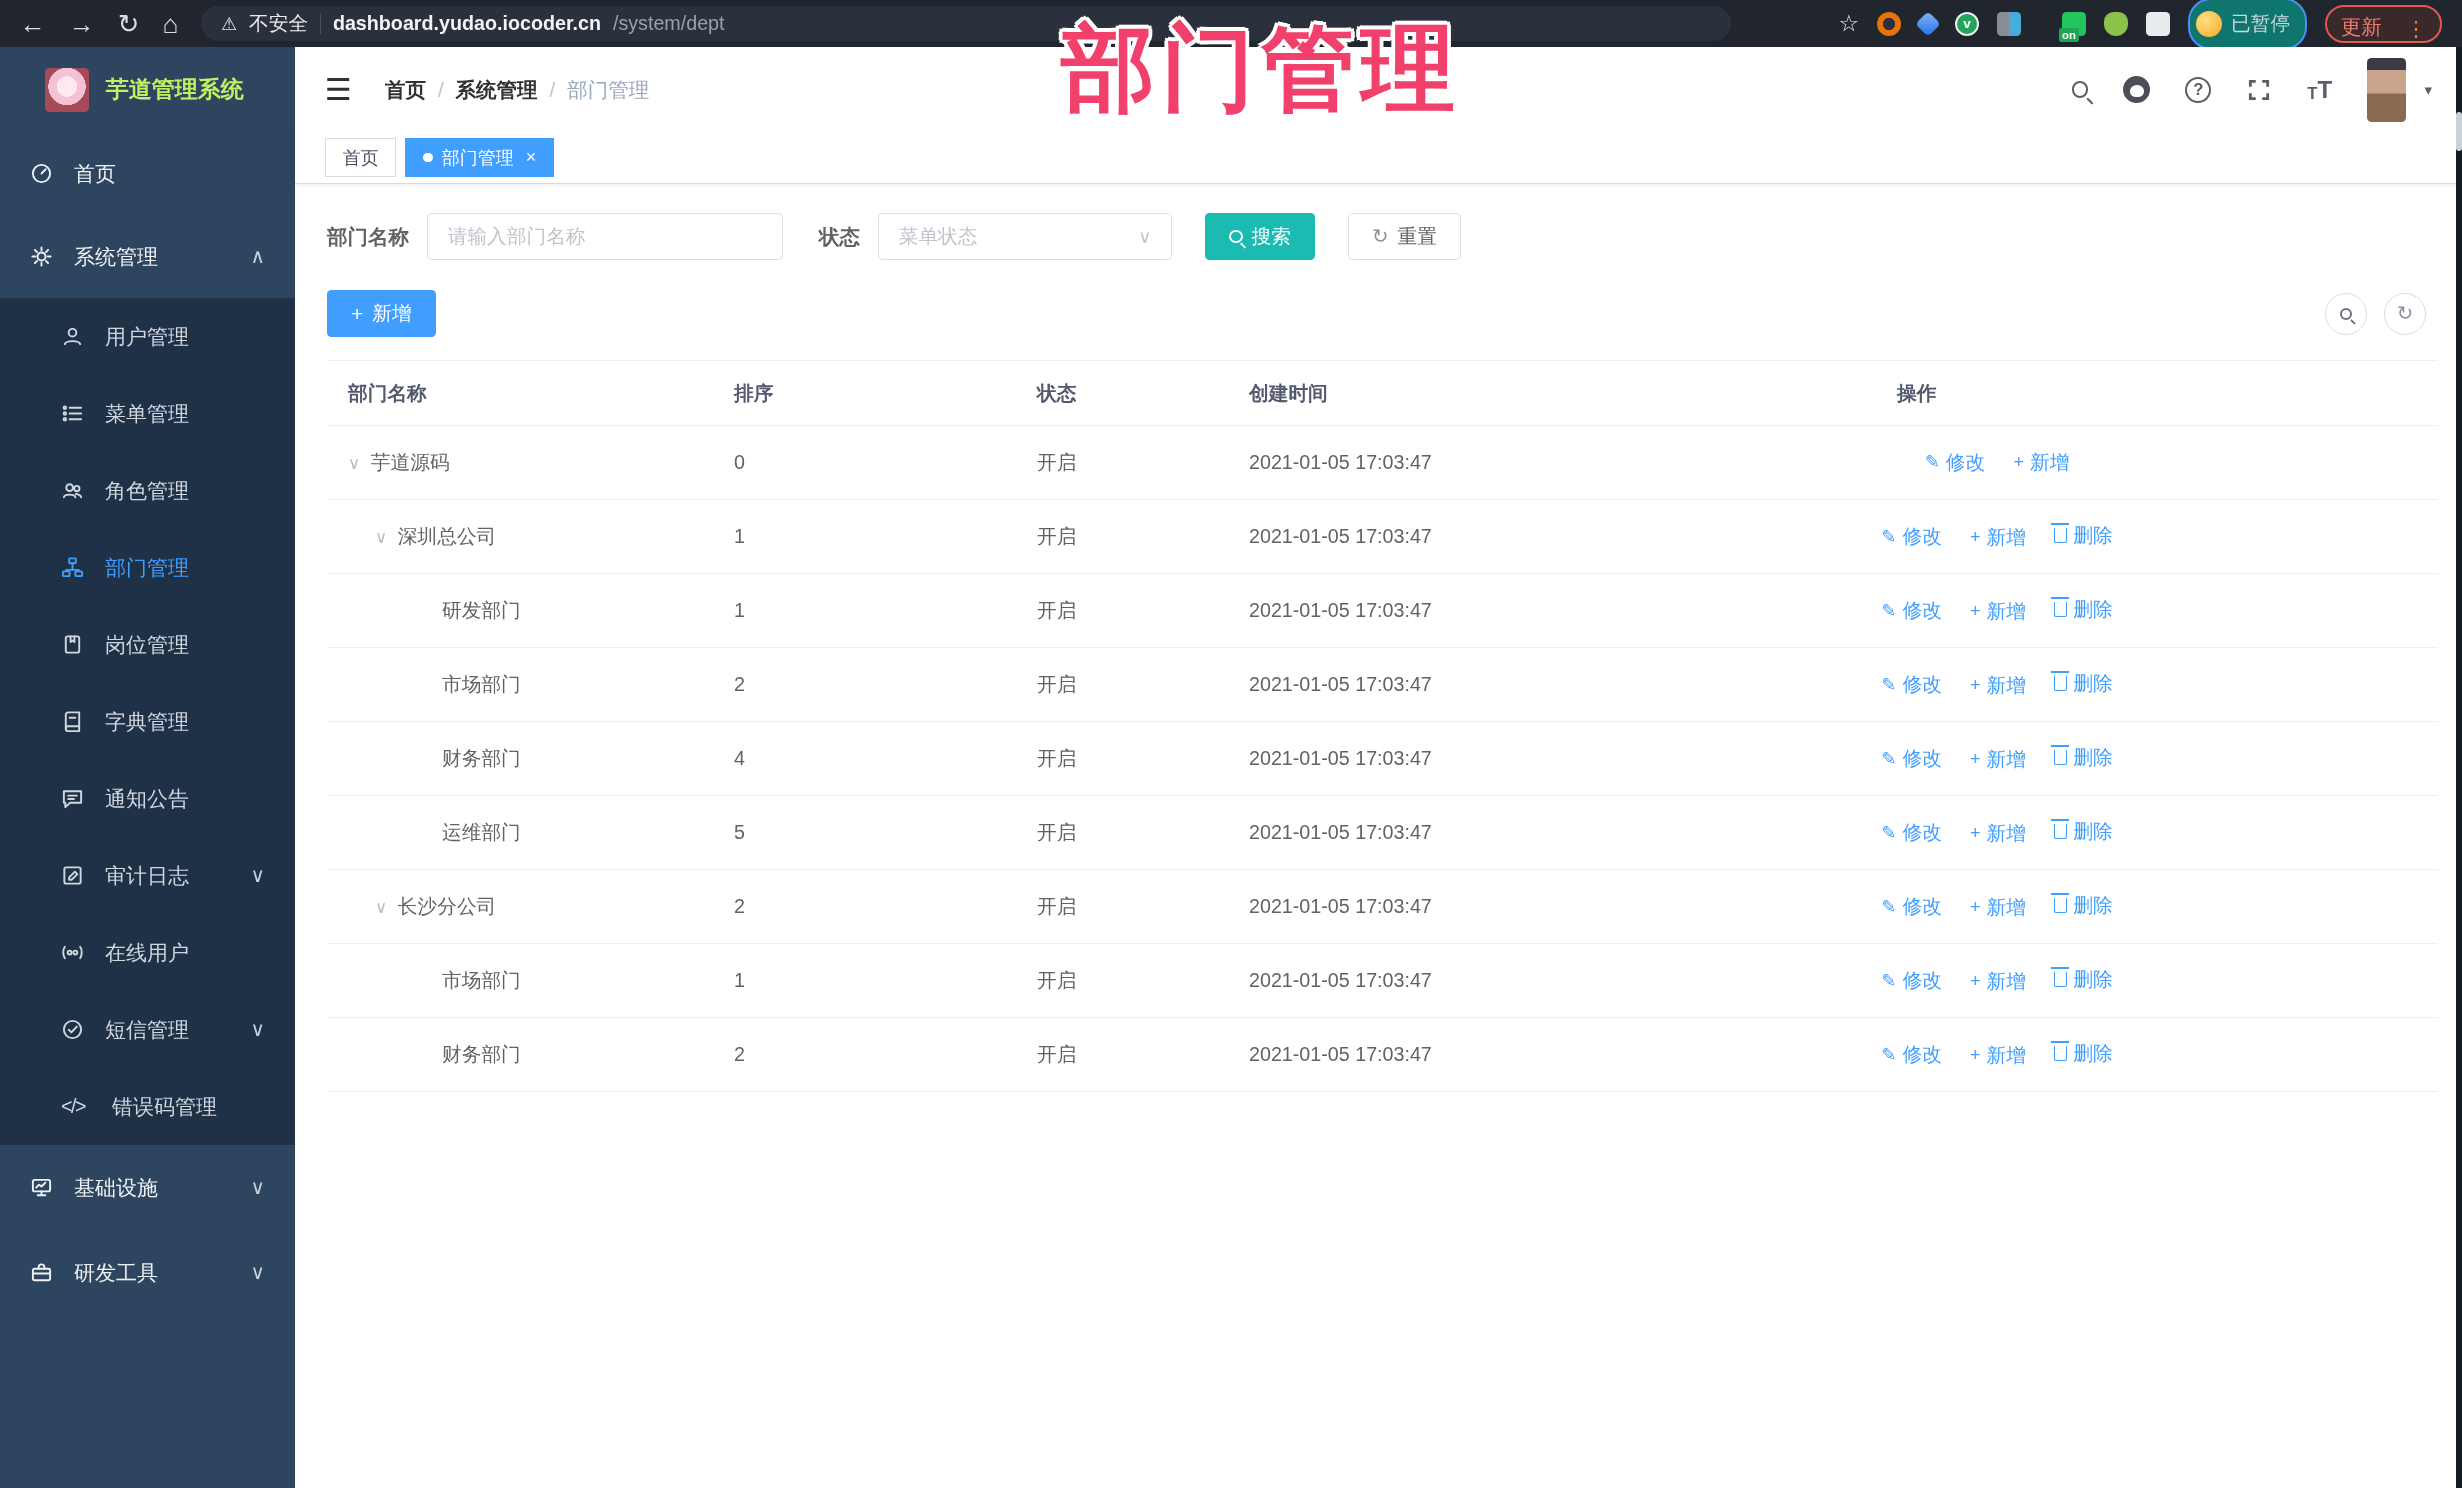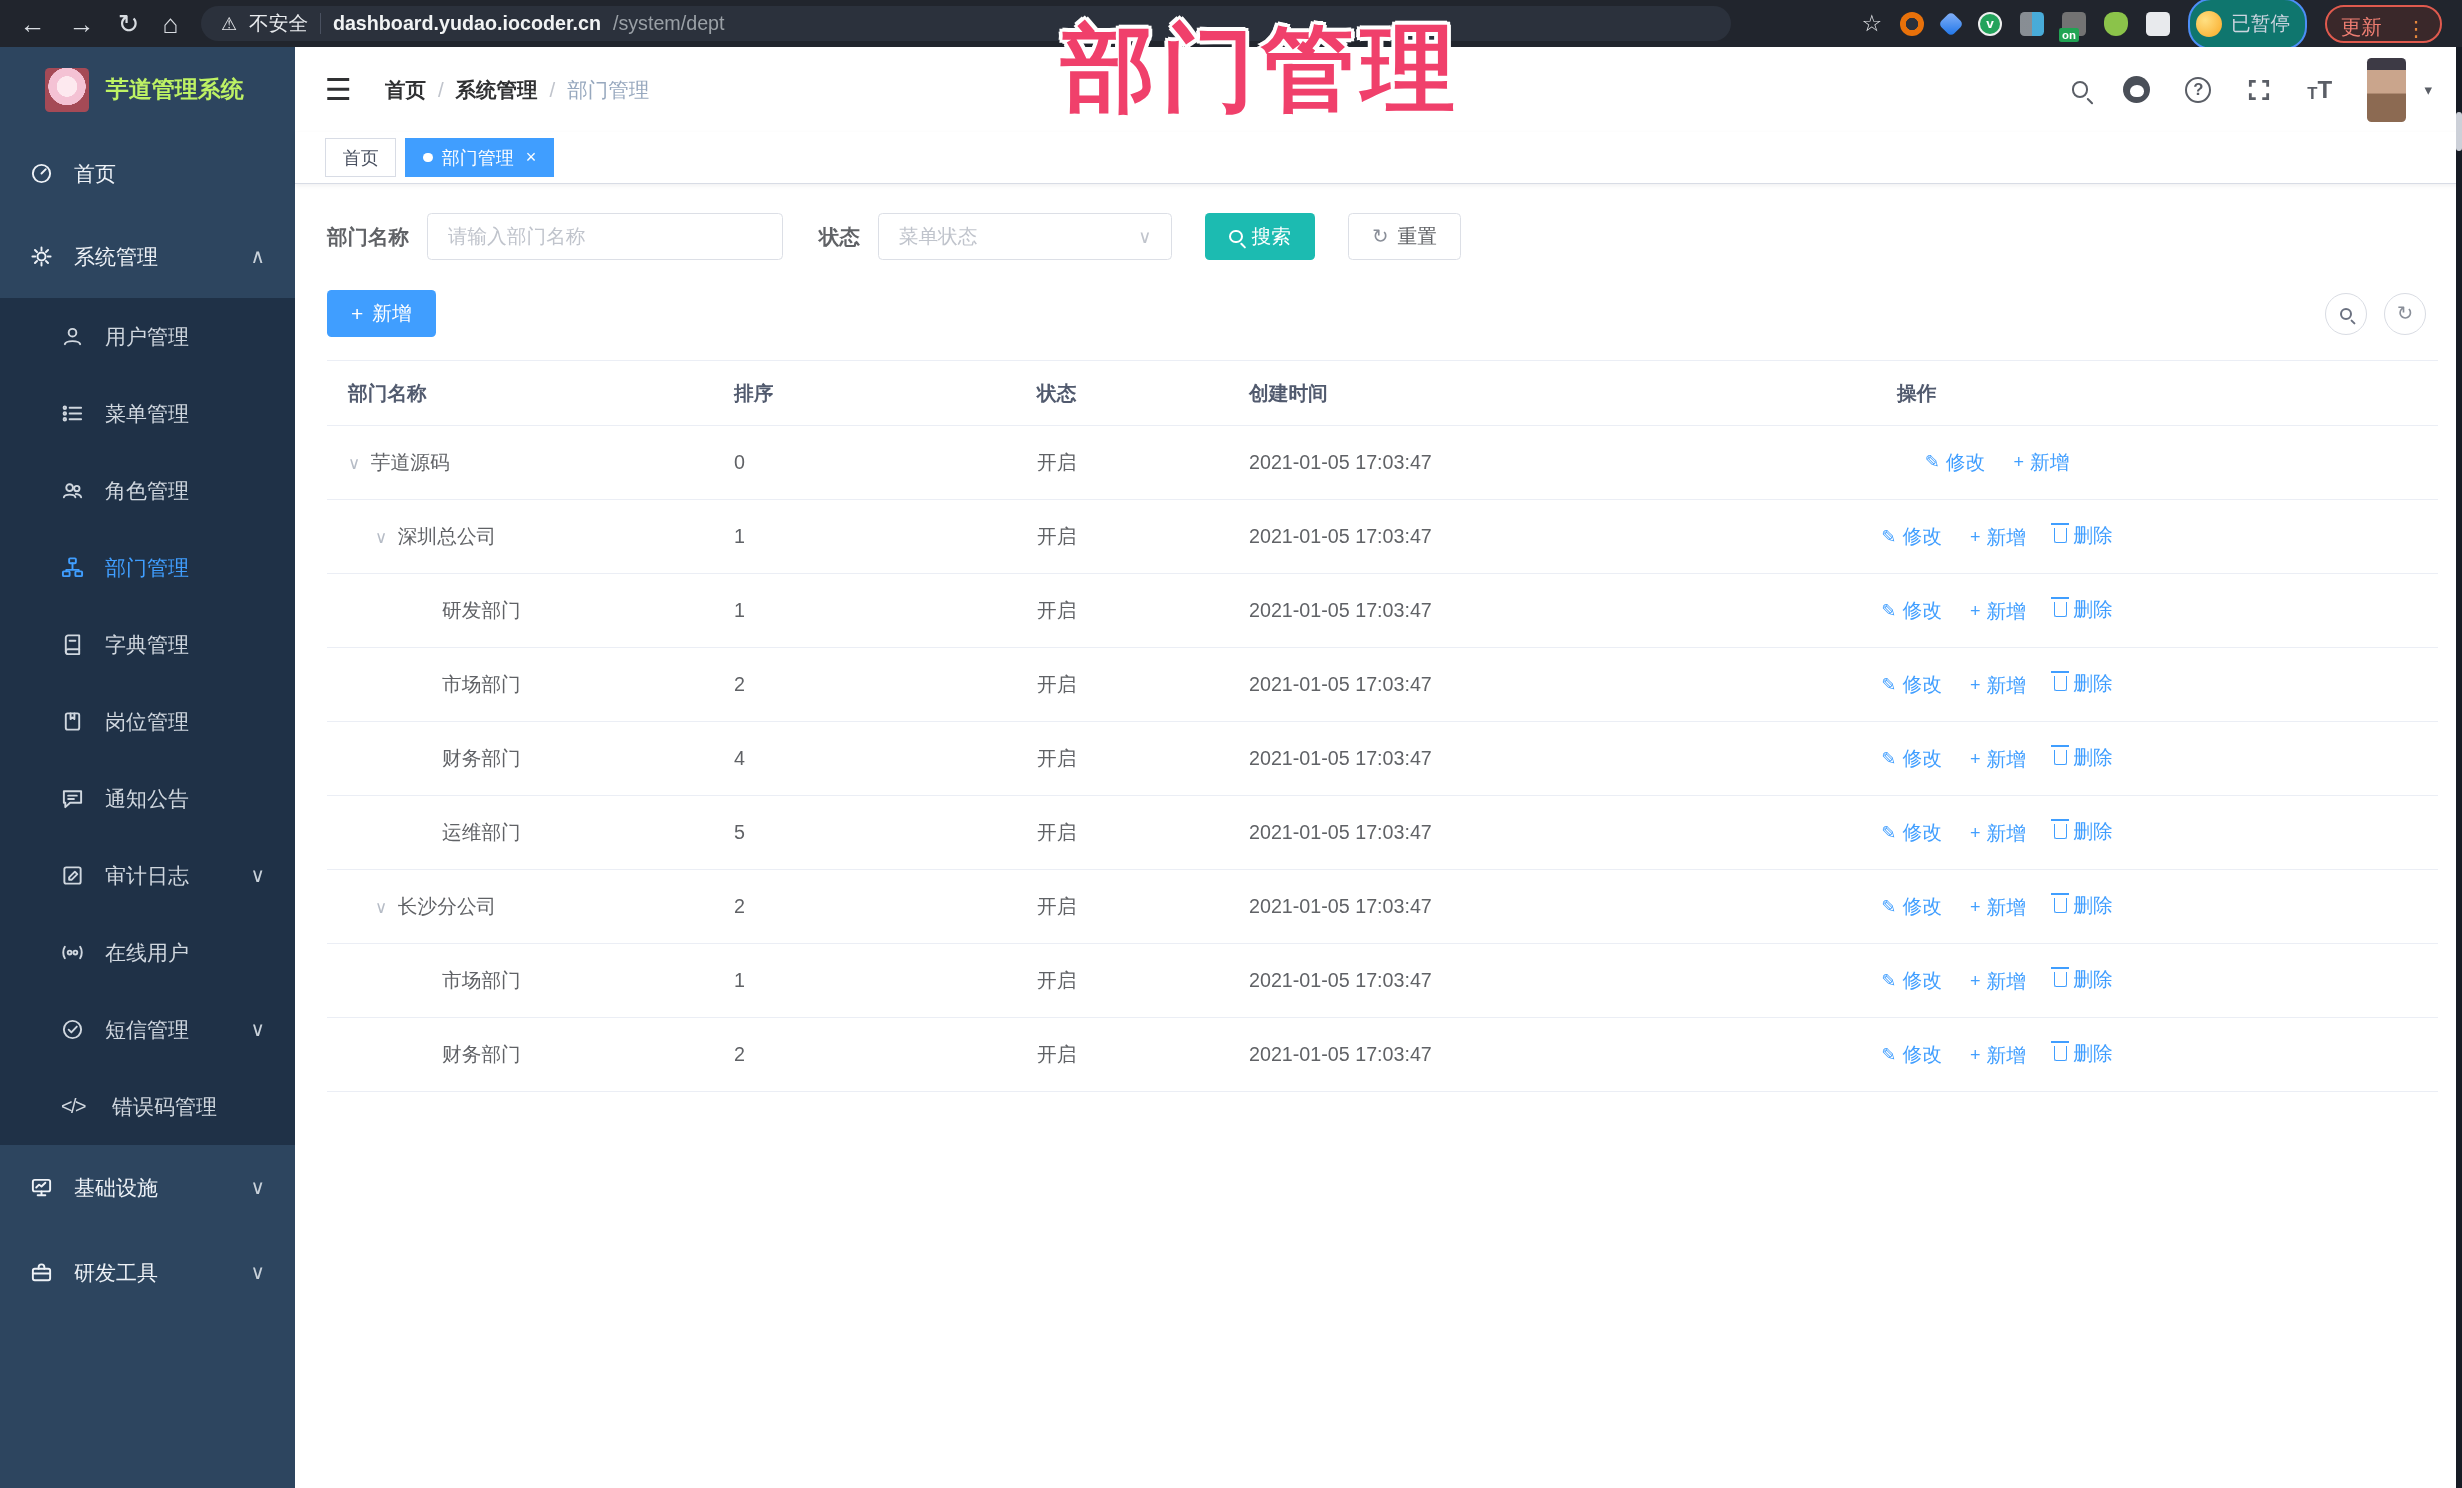--- a/index.html
+++ b/index.html
@@ -15,21 +15,21 @@
   .url-sep { width:0.8px; height:21px; background:#4a5160; }
   .host { color:#f1f3f4; font-weight:bold; }
   .path { color:#9aa0a6; }
   .b-right { margin-left:auto; display:flex; align-items:center; gap:18px; }
   .star { color:#e8eaed; font-size:23px; }
   .ext { width:24px; height:24px; border-radius:50%; position:relative; }
   .ext-gear { background:radial-gradient(circle at 50% 50%, #2b313c 35%, #e8710a 38%); }
   .ext-gem { border-radius:4.5px; transform:rotate(45deg); width:18px; height:18px; background:linear-gradient(135deg,#8ab4f8,#1a73e8); }
   .ext-v { background:#23a35b; border:2.3px solid #efefef; display:flex; align-items:center; justify-content:center; color:#fff; font-size:13.6px; font-weight:bold; }
   .ext-grid { border-radius:4.5px; background:linear-gradient(90deg,#9aa0a6 50%,#4fc3f7 50%); opacity:.85; }
-  .ext-on { border-radius:4.5px; background:#737373; }
+  .ext-on { border-radius:4.5px; background:#22c55e;margin-left:23px; }
   .ext-on .onb { position:absolute; left:-3px; bottom:-6px; background:#21a453; color:#fff; font-size:11.4px; padding:0.8px 3px; border-radius:2.3px; font-weight:bold; }
   .ext-android { background:#8bc34a; border-radius:40% 40% 50% 50%; }
   .ext-puzzle { border-radius:4.5px; background:#e8eaed; }
   .paused-pill { border:2.3px solid #4d8ef7; border-radius:23px; height:52px; display:flex; align-items:center; gap:9px; padding:0 15px 0 6px; color:#cdd5e0; font-size:19.7px; background:#0f766e; }
   .emoji-face { width:26px; height:26px; border-radius:50%; background:radial-gradient(circle at 35% 35%, #ffe082, #f9a825); }
   .update-pill { border:2.3px solid #e05a4e; border-radius:21px; height:38px; background:#3a282a; color:#ef7e72; display:flex; align-items:flex-end; gap:24px; padding:0 13.6px; font-size:20.5px; }
   .dots { color:#e8883c; font-size:21px; letter-spacing:0; }
 
   
   .overlay-title { position:absolute; left:1061px; top:6px; z-index:999; font-size:94px; font-weight:bold; color:#f0406b; letter-spacing:6px;
@@ -215,32 +215,32 @@
         <svg class="ic" viewBox="0 0 24 24">
             <rect x="8.5" y="2.5" width="7" height="5" rx="1"></rect>
             <rect x="2" y="16" width="7" height="5" rx="1"></rect>
             <rect x="15" y="16" width="7" height="5" rx="1"></rect>
             <path d="M12 7.5V12M5.5 16v-1.5h13V16M12 12v2.5"></path>
           </svg>
         <span>部门管理</span>
       </div>
       <div class="nav-item">
         <svg class="ic" viewBox="0 0 24 24">
+            <rect x="5" y="3.5" width="14" height="17" rx="2"></rect>
+            <path d="M10 3.5v6l2-1.6 2 1.6v-6"></path>
+          </svg>
+        <span>岗位管理</span>
+      </div>
+      <div class="nav-item">
+        <svg class="ic" viewBox="0 0 24 24">
             <path d="M5 5a2.5 2.5 0 0 1 2.5-2.5H19V17H7.5A2.5 2.5 0 0 0 5 19.5z"></path>
             <path d="M5 19.5A2.5 2.5 0 0 0 7.5 22H19v-5"></path>
             <path d="M9 8h6"></path>
           </svg>
         <span>字典管理</span>
-      </div>
-      <div class="nav-item">
-        <svg class="ic" viewBox="0 0 24 24">
-            <rect x="5" y="3.5" width="14" height="17" rx="2"></rect>
-            <path d="M10 3.5v6l2-1.6 2 1.6v-6"></path>
-          </svg>
-        <span>岗位管理</span>
       </div>
       <div class="nav-item">
         <svg class="ic" viewBox="0 0 24 24">
             <path d="M3 4.5h18v12H9.5L4.5 21v-4.5H3z"></path>
             <path d="M7.5 9h9M7.5 12.5h6"></path>
           </svg>
         <span>通知公告</span>
       </div>
       <div class="nav-item">
         <svg class="ic" viewBox="0 0 24 24">

